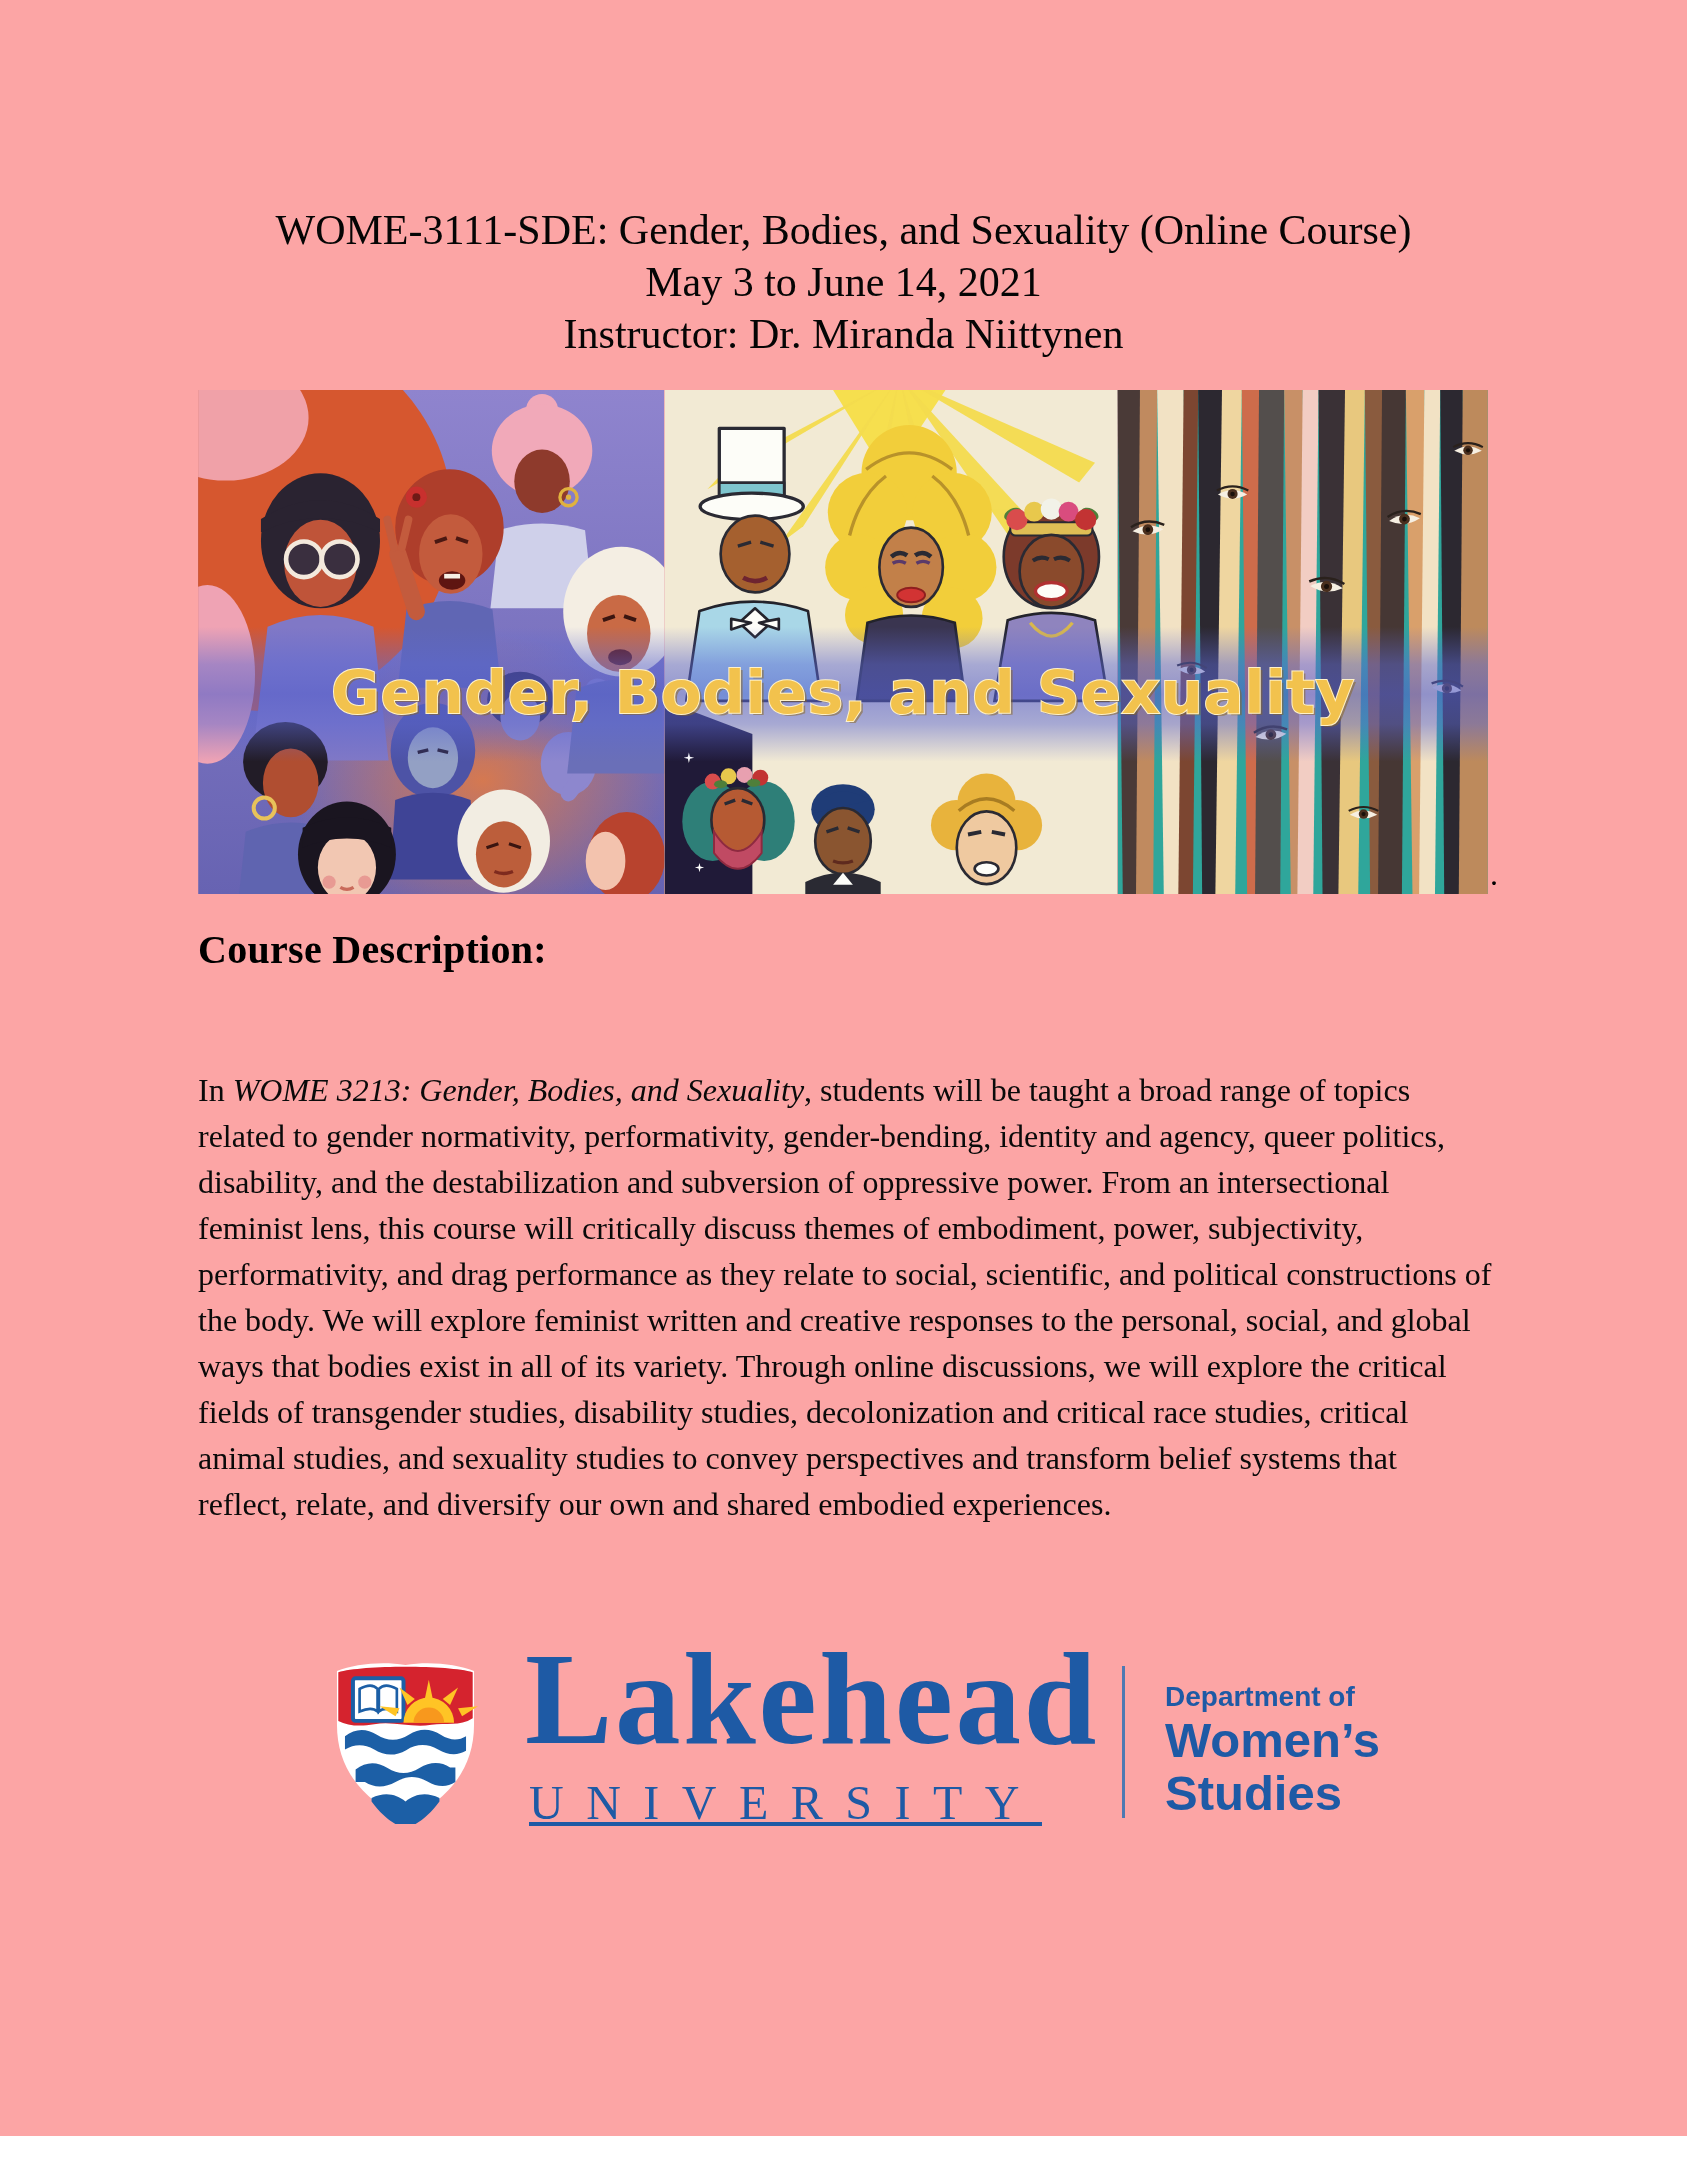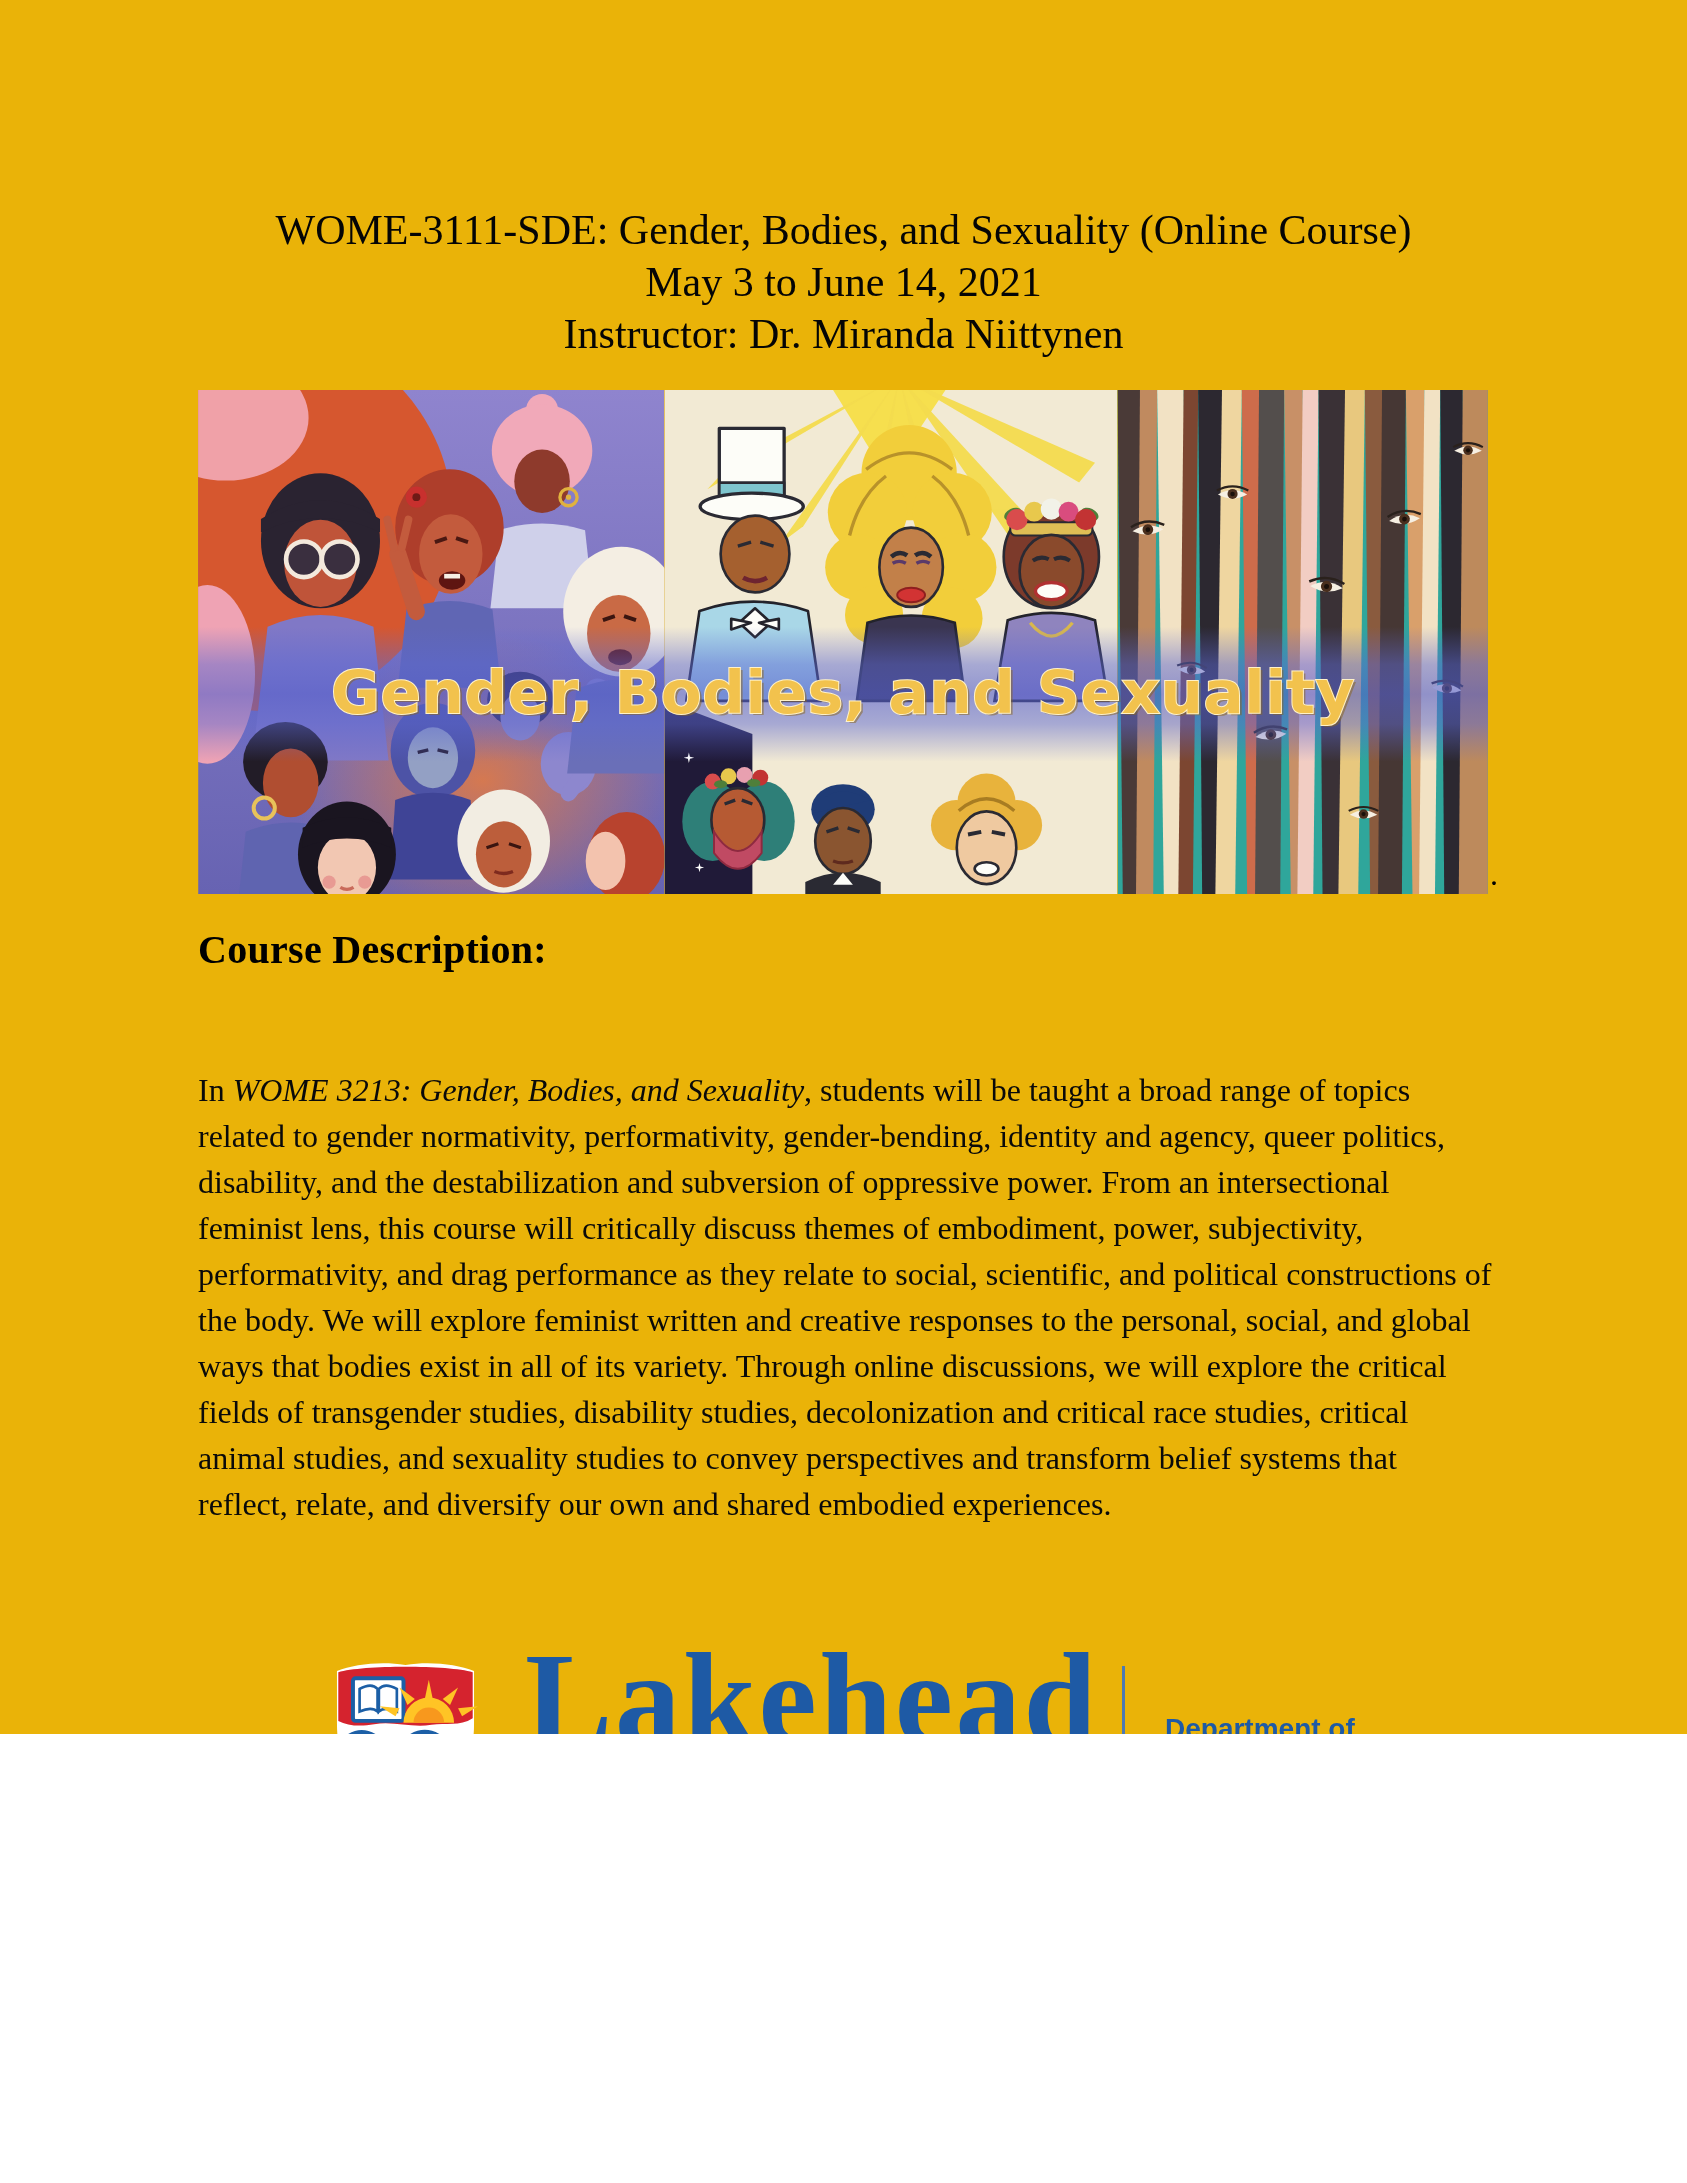--- a/index.html
+++ b/index.html
@@ -1,17 +1,17 @@
 <!DOCTYPE html>
 <html style="font-size:10.6px"><head>
 <meta charset="utf-8">
 <style>
   html,body{margin:0;padding:0;background:#ffffff;}
   .page{
-    position:relative;width:1687px;height:1734px;background:#eab308;
+    position:relative;width:1687px;height:2136px;background:#fca5a5;
     font-family:"Liberation Serif", serif;color:#0a0a0a;overflow:hidden;
   }
   .doc-header{
     position:absolute;top:204px;left:0;width:1687px;
     text-align:center;font-size:42px;line-height:52px;color:#050505;
   }
   .banner{
     position:absolute;top:390px;left:198px;width:1290px;height:504px;
   }
   .banner svg{display:block;width:1290px;height:504px;}
@@ -37,21 +37,21 @@
   .university{
     position:absolute;left:331px;top:118px;width:549px;
     font-family:"Liberation Serif", serif;font-weight:500;
     font-size:48px;color:#1E5AA5;letter-spacing:22.5px;white-space:nowrap;text-decoration:underline;
   }
   .logo-divider{
     position:absolute;left:924px;top:9.3px;width:3.3px;height:152px;background:#4E79B2;
   }
   .dept{
     position:absolute;left:967px;top:22.5px;
-    font-family:"Liberation Sans", sans-serif;font-weight:bold;color:#1E5AA5;margin-top:32px;
+    font-family:"Liberation Sans", sans-serif;font-weight:bold;color:#1E5AA5;
   }
   .dept .d1{font-size:28px;line-height:34px;}
   .dept .d2{font-size:49px;line-height:53px;}
   .dept .d3{font-size:49px;line-height:53px;}
 </style>
 </head>
 <body>
 
 <div class="page">
 

